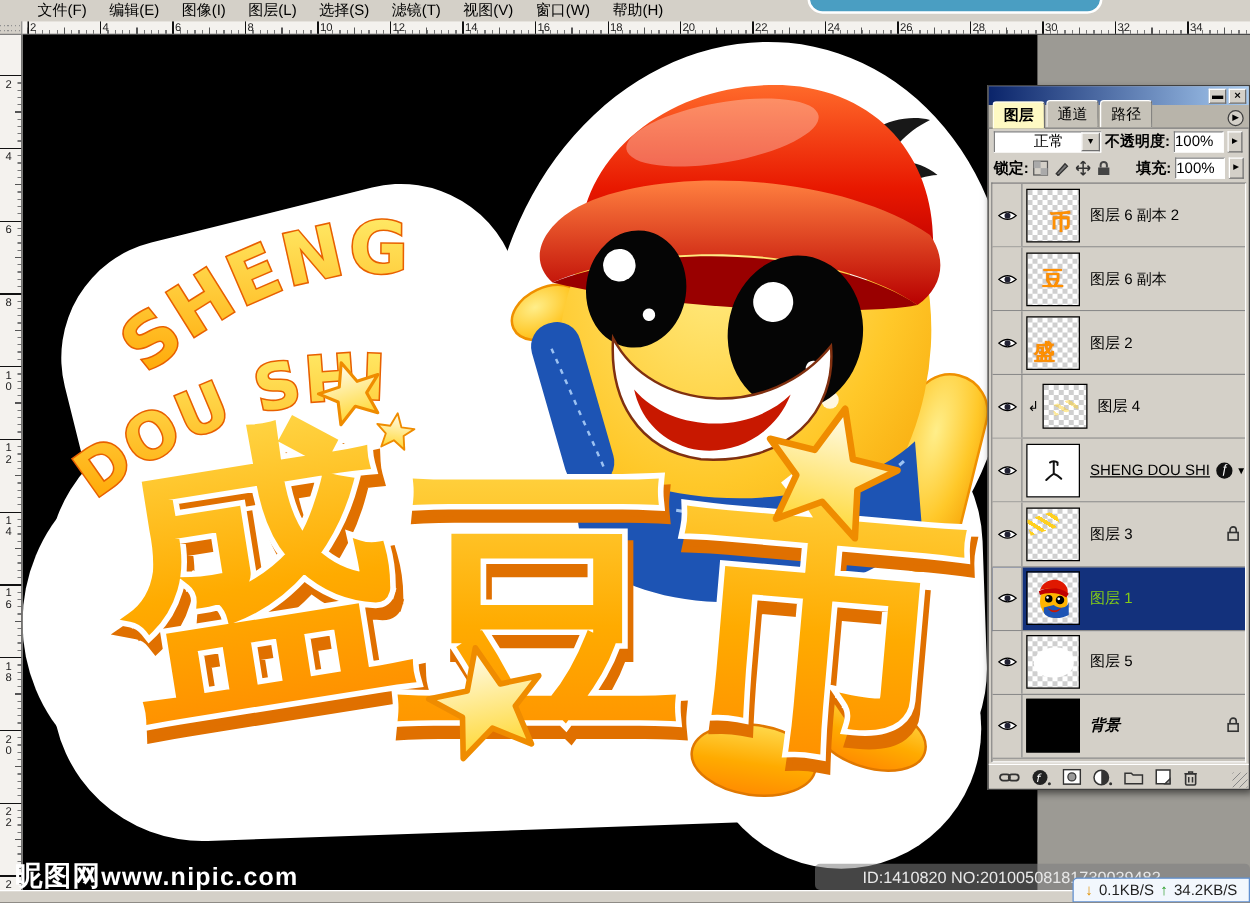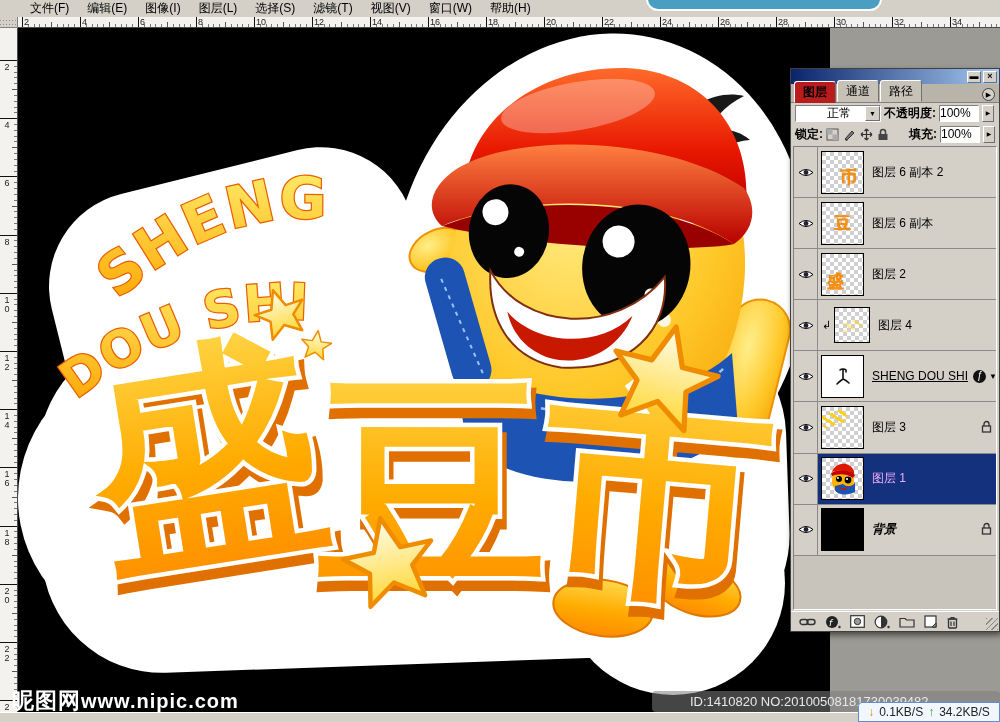--- a/index.html
+++ b/index.html
@@ -71,39 +71,39 @@
            border:1px solid #404040; box-shadow:2px 3px 6px rgba(0,0,0,.55); z-index:10;
            display:flex; flex-direction:column; font-size:12px; color:#000; }
   .ptitle { height:15px; background:linear-gradient(90deg,#0a246a,#a6caf0); display:flex;
             align-items:center; justify-content:flex-end; padding:1px 2px; gap:2px; }
   .pbtn { width:14px; height:12px; font-size:9px; line-height:9px; text-align:center; color:#000;
           font-weight:bold; }
   .ptabs { height:19px; display:flex; align-items:flex-end; background:#b8b4aa; padding-left:3px;
            border-bottom:1px solid #808080; position:relative; }
   .ptab { padding:2px 8px 1px; margin-right:1px; border:1px solid; border-color:#fff #6f6f6f transparent #fff;
           border-radius:3px 3px 0 0; background:#c6c2b8; font-size:12px; }
-  .ptab.active { background:#b91c1c; font-weight:bold; position:relative; top:1px; }
+  .ptab.active { background:#fef9c3; font-weight:bold; position:relative; top:1px; }
   .ptab-menu { position:absolute; right:4px; top:4px; width:13px; height:13px; border:1px solid #404040;
                border-radius:50%; background:#d4d0c8; font-size:7px; line-height:12px; text-align:center; }
   .prow { display:flex; align-items:center; padding:2px 4px; gap:3px; }
   .blendsel { width:86px; height:17px; display:flex; align-items:center;padding-left:28px; }
   .blendsel .val { flex:1; padding-left:3px; font-size:12px; line-height:15px; }
   .mini-btn { width:15px; height:15px; font-size:7px; line-height:13px; text-align:center; flex:none; }
   .vbox { width:40px; height:17px; font-size:12px; line-height:15px; text-align:right; padding-right:10px; }
   .spin { width:12px; height:17px; font-size:6px; line-height:15px; text-align:center; }
   .plabel { font-size:12px; white-space:nowrap;font-weight:bold; }
   .lockicons { display:flex; gap:4px; align-items:center; }
   .lockicons svg { display:block; }
 
   .playerlist { flex:1; margin:1px 2px; border:1px solid; border-color:#808080 #fff #fff #808080;
                 background:#c8c4bc; display:flex; overflow:hidden; }
   .rows { flex:1; display:flex; flex-direction:column; }
   .lrow { height:51.1px; display:flex; align-items:center; background:#d4d0c8;
           border-bottom:1px solid #8a8a8a; position:relative; }
-  .lrow.sel { background:#13317c; color:#f0abfc; }
+  .lrow.sel { background:#13317c; color:#84cc16; }
   .lrow.sel .eyecell { background:#d4d0c8; color:#000; }
   .eyecell { width:24px; align-self:stretch; border-right:1px solid #8a8a8a; display:flex;
              align-items:center; justify-content:center; background:#d4d0c8; }
   .thumb { width:43px; height:43px; border:1px solid #000; margin-left:3px; flex:none;
            background:conic-gradient(#fff 25%,#cfcfcf 0 50%,#fff 0 75%,#cfcfcf 0) 0 0/8px 8px;
            display:flex; align-items:center; justify-content:center; overflow:hidden; position:relative; }
   .thumb.small { width:36px; height:36px; margin-left:14px; }
   .thumb.white { background:#fff; }
   .thumb.black { background:#000; }
   .tglyph { font-size:17px; font-weight:bold; color:#ff9000; text-shadow:0 0 1px #c86000; }
@@ -438,20 +438,32 @@
               <circle cx="11" cy="17" r="3" fill="#000"></circle>
                 <circle cx="20" cy="18" r="3.4" fill="#000"></circle>
               <circle cx="10" cy="16" r="1" fill="#fff"></circle>
                 <circle cx="19" cy="17" r="1.1" fill="#fff"></circle>
               <path d="M10 24 C 13 27 18 27 21 24 C 19 29 12 29 10 24 Z" fill="#c81800"></path>
             </svg>
           </div>
           <span class="lname">图层 1</span>
         </div>
 
+        <div class="lrow">
+          <div class="eyecell">
+              <svg width="16" height="11">
+                <path d="M1 5.5 Q8 -0.5 15 5.5 Q8 11.5 1 5.5 Z" fill="#fff" stroke="#000"></path>
+                <circle cx="8" cy="5.5" r="2.4" fill="#223"></circle>
+              </svg>
+            </div>
+          <div class="thumb">
+              <div class="whiteblob"></div>
+            </div>
+          <span class="lname">图层 5</span>
+        </div>
 
         <div class="lrow">
           <div class="eyecell">
               <svg width="16" height="11">
                 <path d="M1 5.5 Q8 -0.5 15 5.5 Q8 11.5 1 5.5 Z" fill="#fff" stroke="#000"></path>
                 <circle cx="8" cy="5.5" r="2.4" fill="#223"></circle>
               </svg>
             </div>
           <div class="thumb black"></div>
           <span class="lname bgname">背景</span>

